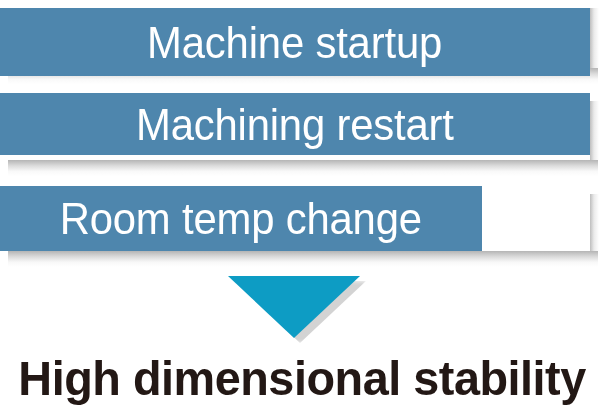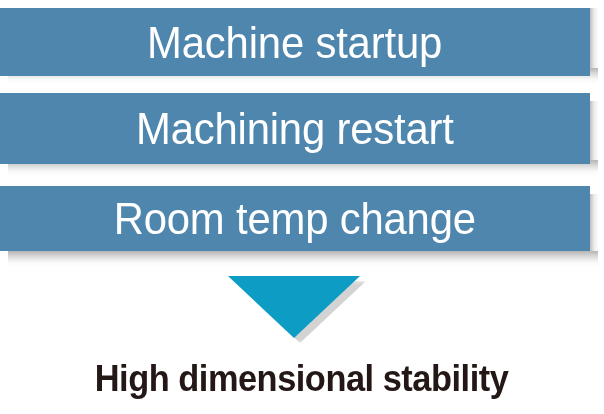--- a/index.html
+++ b/index.html
@@ -44,22 +44,22 @@
                 rgba(150,150,150,0.35) 35%,
                 rgba(200,200,200,0.12) 70%,
                 rgba(255,255,255,0) 100%);
   }
   .bar-label {
     display: block;
     line-height: 1;
   }
 
   #bar-1 { top: 8px;   width: 590px; height: 68px; background: #4e86ad; }
-  #bar-2 { top: 93px;  width: 590px; height: 71px; background: #4e86ad; }
-  #bar-3 { top: 186px; width: 590px; height: 65px; background: #4e86ad; }
+  #bar-2 { top: 93px;  width: 590px; height: 62px; background: #4e86ad; }
+  #bar-3 { top: 186px; width: 482px; height: 65px; background: #4e86ad; }
 
   #bar-1-shadow { top: 68px;  width: 590px; height: 16px; }
   #bar-2-shadow { top: 160px; width: 590px; height: 16px; }
   #bar-3-shadow { top: 251px; width: 590px; height: 16px; }
 
   
   .bar-shadow-right {
     position: absolute;
     width: 9px;
     background: linear-gradient(to right,
@@ -111,21 +111,21 @@
   #outcome-text {
     position: absolute;
     left: 0;
     top: 343px;
     width: 604px;
     height: 71px;
     display: flex;
     align-items: center;
     justify-content: center;
     color: #231815;
-    font-size: 36px;
+    font-size: 49px;
     font-weight: 700;
     letter-spacing: -0.5px;
     white-space: nowrap;
     line-height: 1;
   }
   #outcome-text span {
     display: block;
     transform: scaleX(0.955);
     transform-origin: center center;
   }

